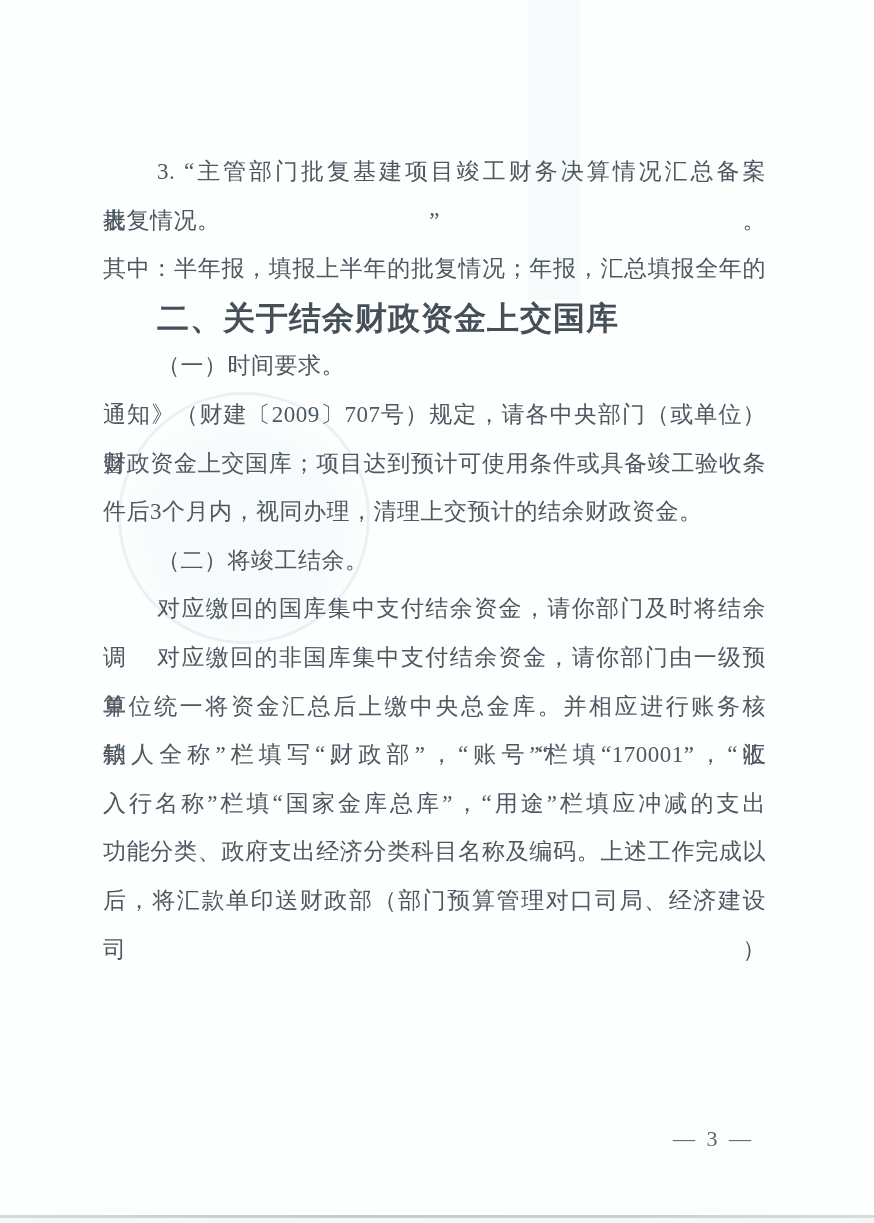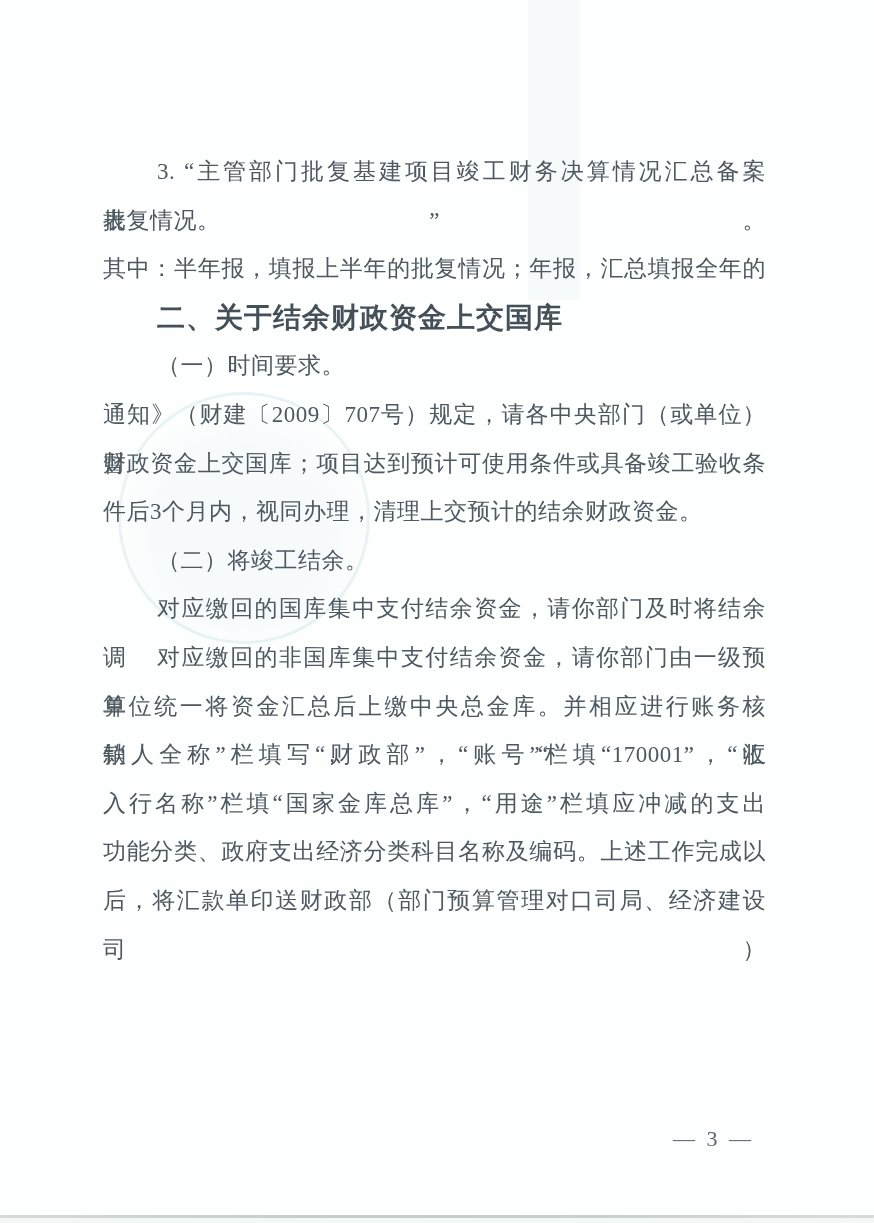--- a/index.html
+++ b/index.html
@@ -64,21 +64,21 @@
   }
   .line.fill {
     text-align: justify;
     text-align-last: justify;
     text-justify: inter-character;
   }
   .line.indent { text-indent: 54px; }
   .line.heading {
     font-family: "Liberation Sans", "DejaVu Sans", sans-serif;
     font-weight: 700;
-    font-size: 28px;
+    font-size: 32px;
     color: var(--heading-color);
     letter-spacing: 1px;
   }
   .page-number {
     position: absolute;
     top: 1122px;
     right: 120px;
     height: 34px;
     line-height: 34px;
     font-size: 22px;

